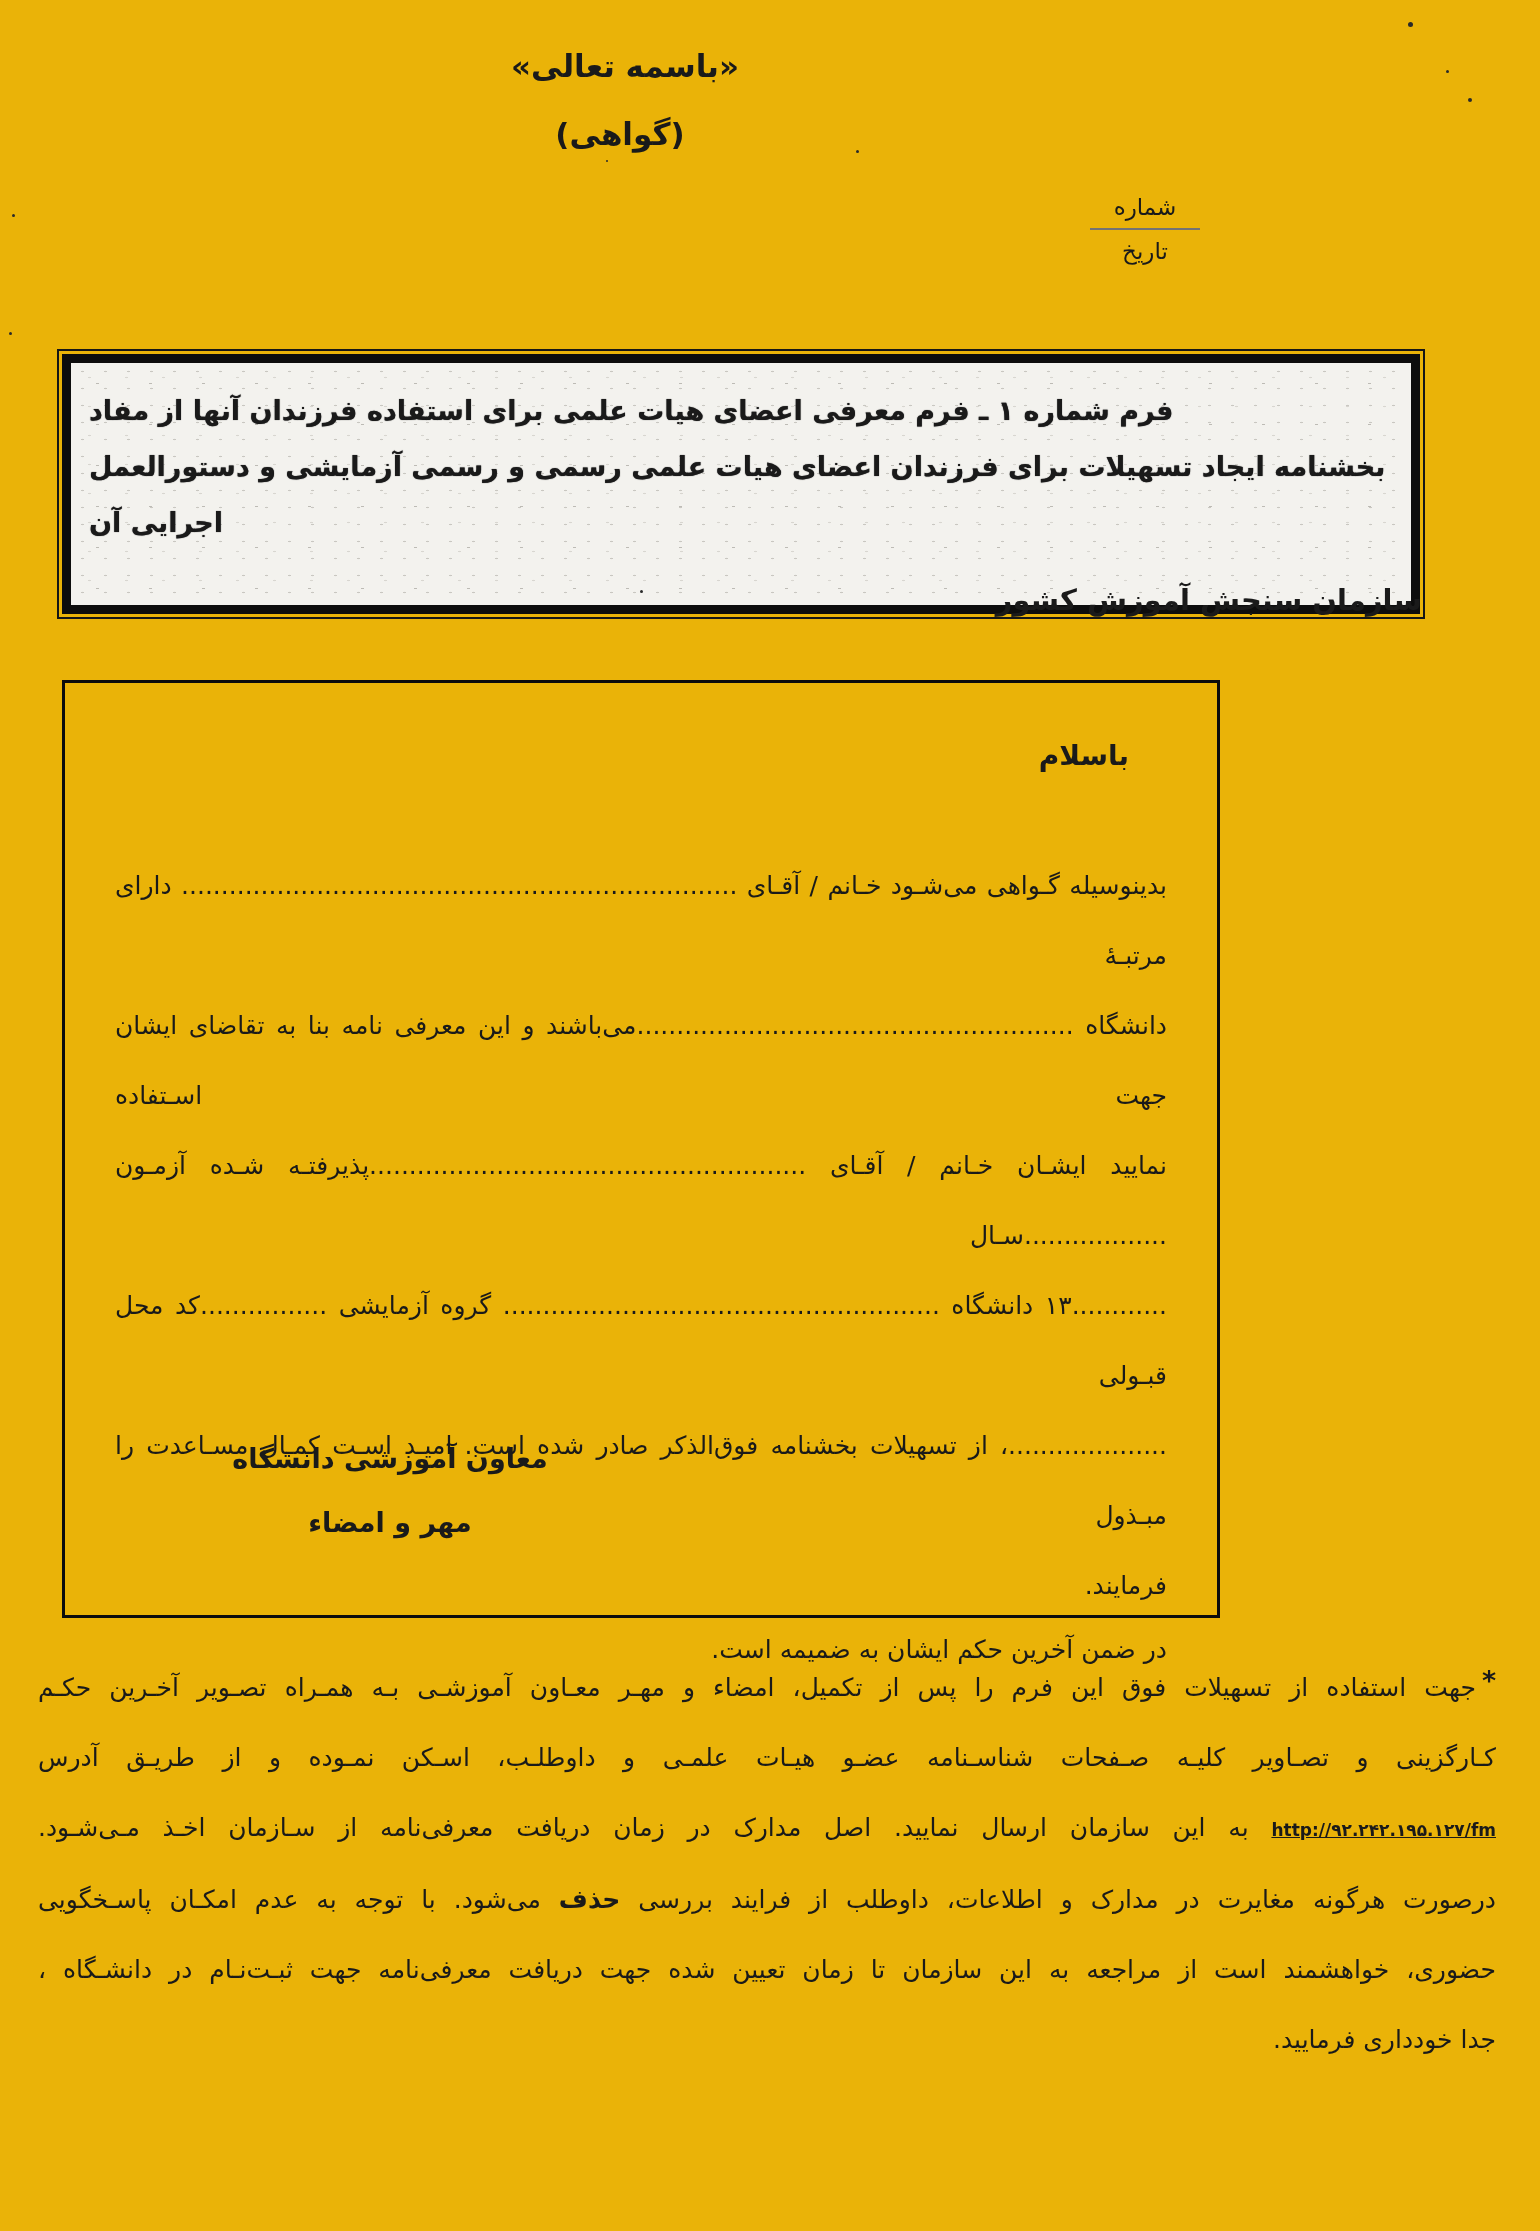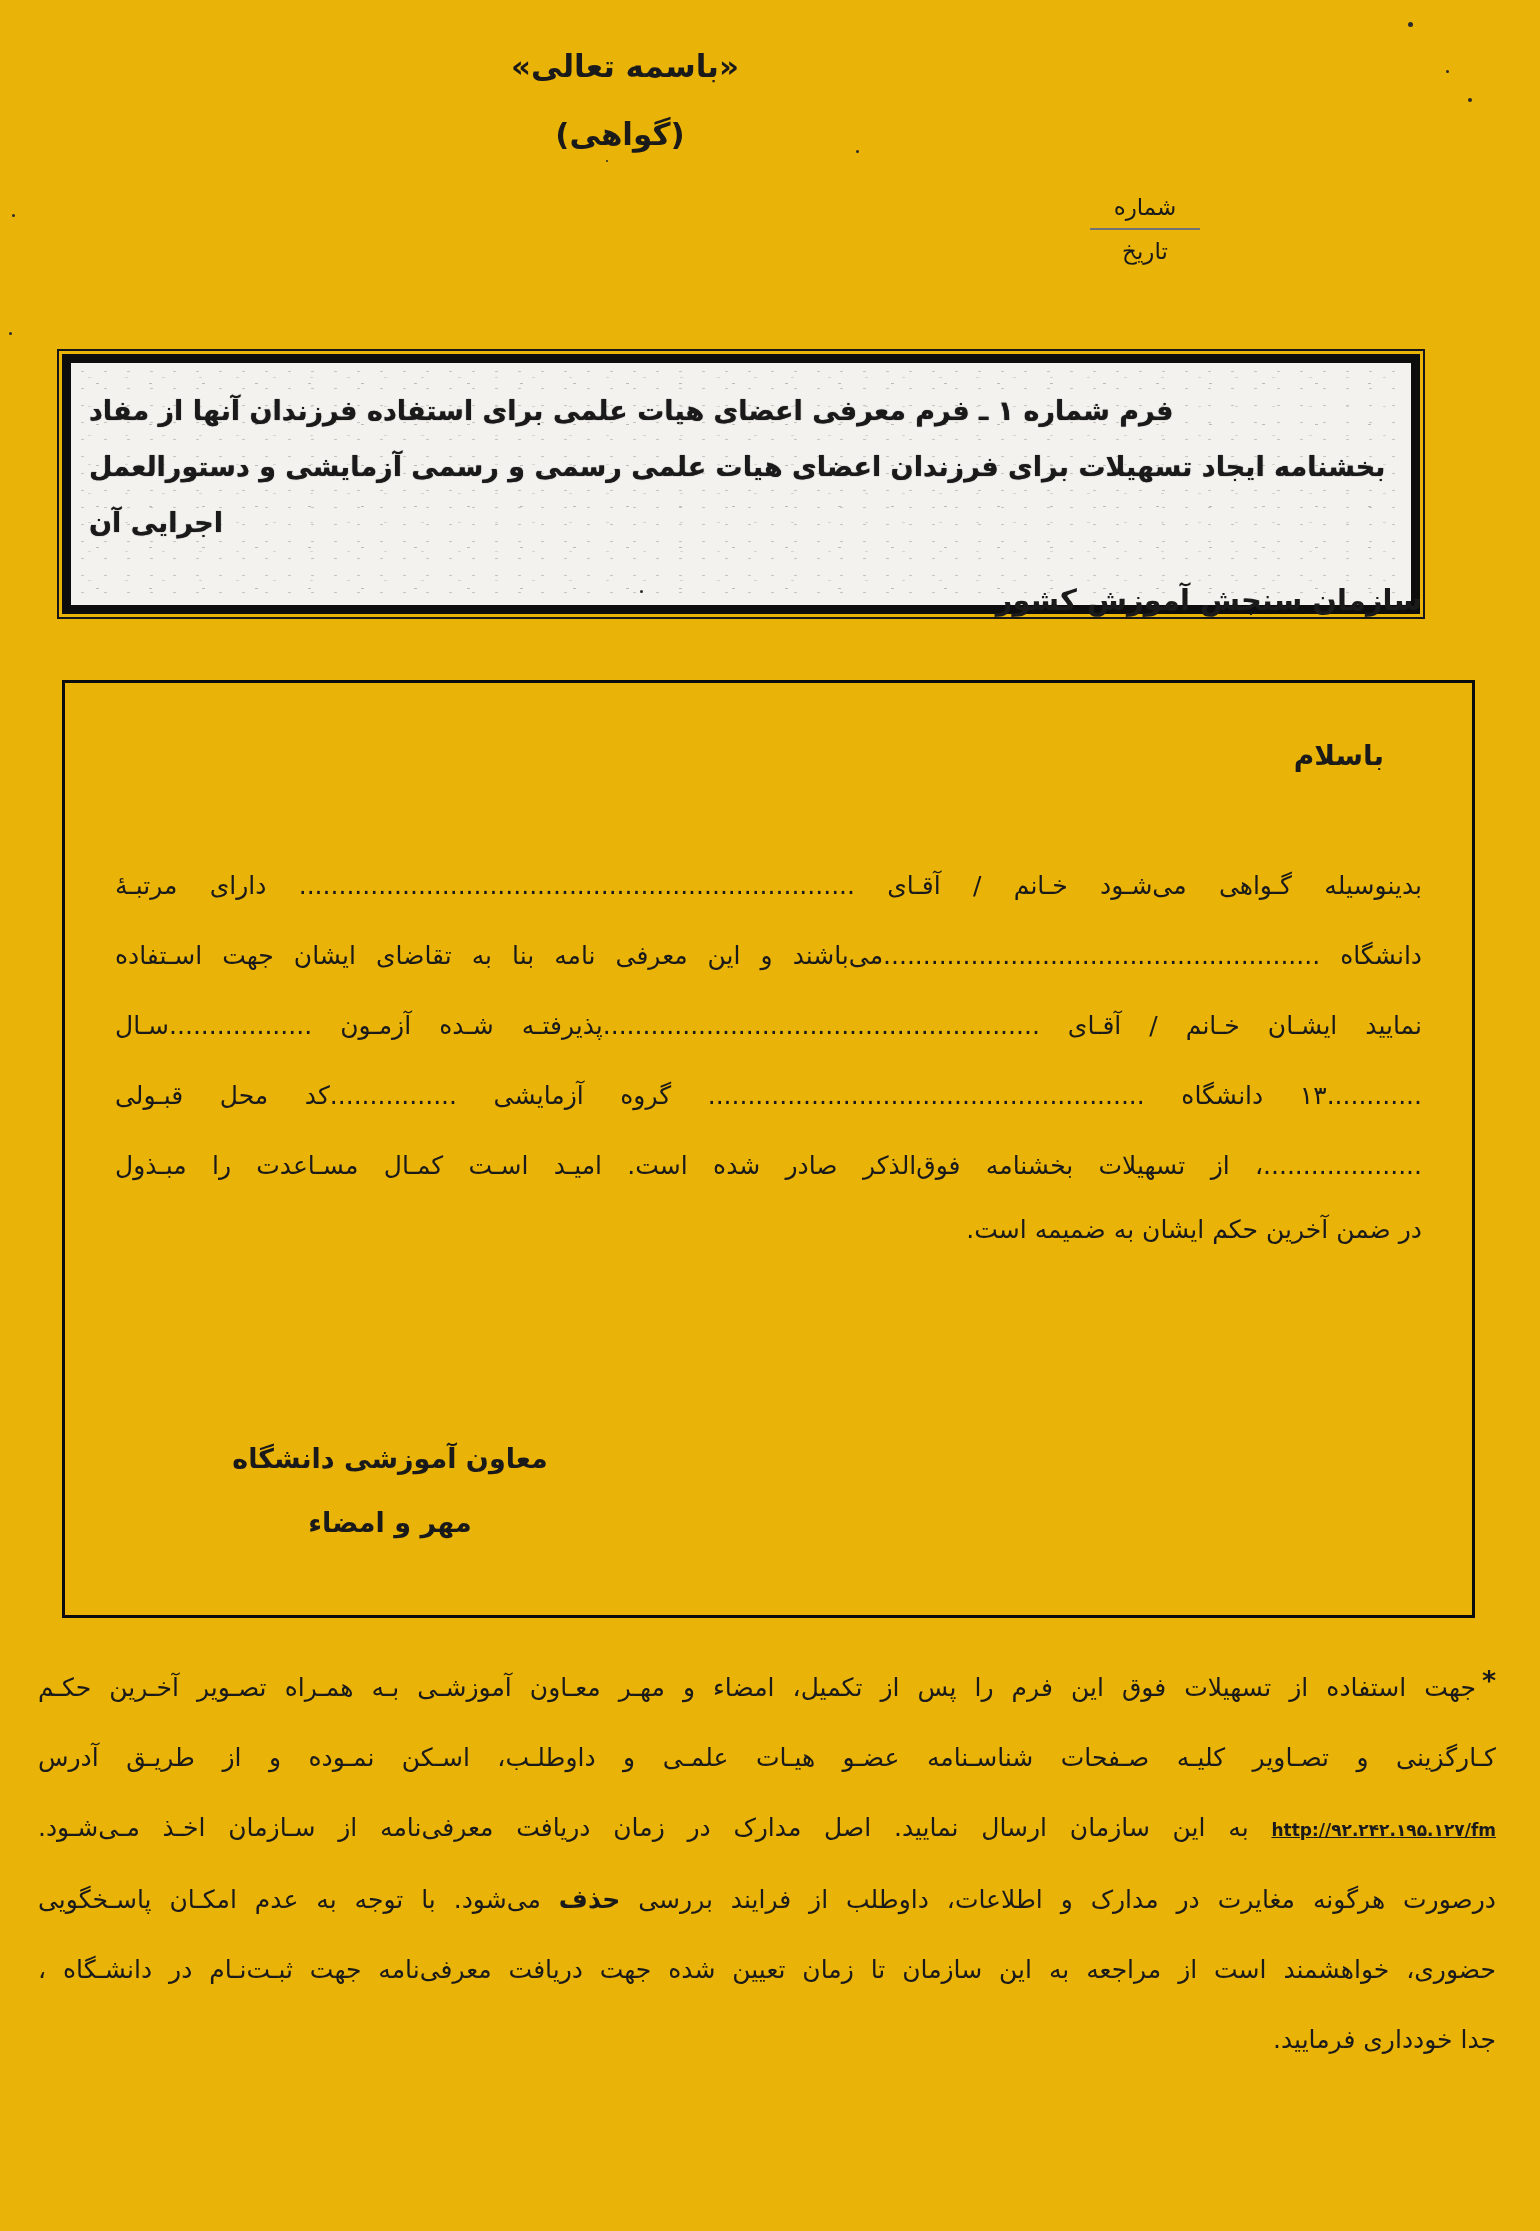--- a/index.html
+++ b/index.html
@@ -45,21 +45,21 @@
     text-align:left;font-weight:bold;font-size:27px;line-height:56px;
     text-shadow:0 0 1px #333;
   }
   
   .org-name{
     position:absolute;top:583px;right:118px;
     font-size:29px;font-weight:bold;
   }
   
   .cert-box{
-    position:absolute;top:680px;left:62px;width:1413px;height:938px;
+    position:absolute;top:680px;left:62px;width:1158px;height:938px;
     border:3px solid #0c0c0c;box-sizing:border-box;
   }
   .salutation{
     position:absolute;top:56px;right:88px;
     font-size:28px;font-weight:bold;
   }
   .cert-body{
     position:absolute;top:168px;right:50px;left:50px;
     font-size:25px;line-height:70px;
   }
@@ -107,20 +107,21 @@
 
   <div class="cert-box">
     <div class="salutation">باسلام</div>
 
     <div class="cert-body">
       <div class="jline">بدینوسیله گـواهی می‌شـود خـانم / آقـای ...................................................................... دارای مرتبـۀ</div>
       <div class="jline">دانشگاه .......................................................می‌باشند و این معرفی نامه بنا به تقاضای ایشان جهت اسـتفاده</div>
       <div class="jline">نمایید ایشـان خـانم / آقـای .......................................................پذیرفتـه شـده آزمـون ..................سـال</div>
       <div class="jline">............۱۳ دانشگاه ....................................................... گروه آزمایشی ................کد محل قبـولی</div>
       <div class="jline">....................، از تسهیلات بخشنامه فوق‌الذکر صادر شده است. امیـد اسـت کمـال مسـاعدت را مبـذول</div>
+      <div class="plain-line">فرمایند.</div>
       <div class="attach-line attach">
         <span class="attach-inner">در ضمن آخرین حکم ایشان به ضمیمه است.</span>
       </div>
     </div>
 
     <div class="signature">
       <div>معاون آموزشی دانشگاه</div>
       <div>مهر و امضاء</div>
     </div>
   </div>

